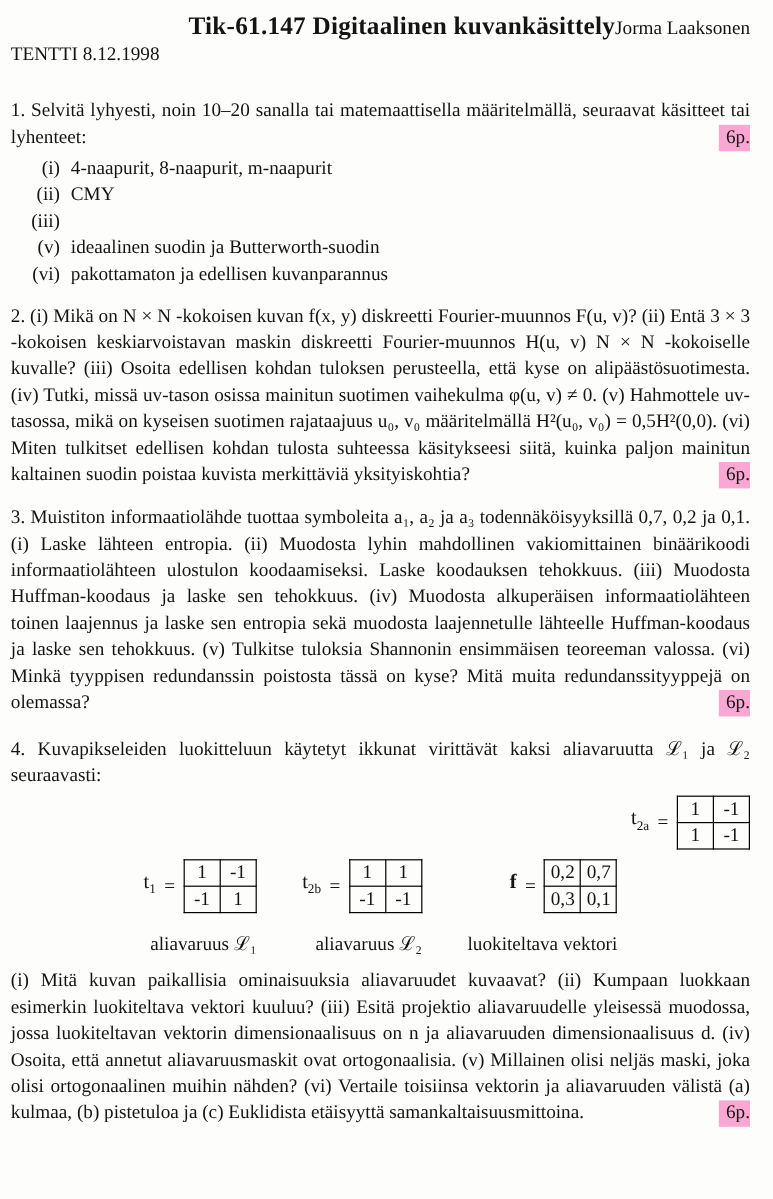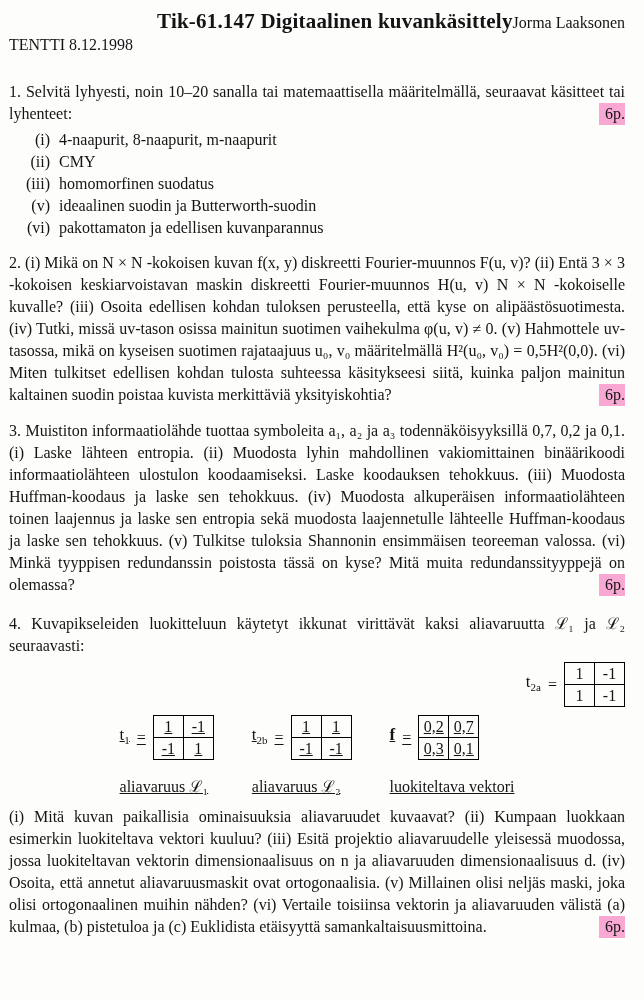--- a/index.html
+++ b/index.html
@@ -57,22 +57,21 @@
   .eq-row {
     margin-top: 8px;
     display: flex;
     justify-content: center;
     align-items: flex-start;
     gap: 38px;
   }
   .eq-col {
     display: flex;
     flex-direction: column;
-    align-items: flex-start;
-    text-decoration: underline;
+    align-items: flex-end;
   }
   .eq-group {
     display: flex;
     align-items: center;
     gap: 7px;
   }
   .eq-name { font-size: 17px; }
   .eq-name sub { font-size: 11px; }
   .eq-col:nth-child(3) .eq-name { font-weight: 700; }
   .mat { border-collapse: collapse; }
@@ -106,21 +105,20 @@
   <div class="term-item">
     <span class="term-label">(i)</span>
     <span class="term-text">4-naapurit, 8-naapurit, m-naapurit</span>
   </div>
   <div class="term-item">
     <span class="term-label">(ii)</span>
     <span class="term-text">CMY</span>
   </div>
   <div class="term-item">
     <span class="term-label">(iii)</span>
-    <span class="term-text">homomorfinen suodatus</span>
   </div>
   <div class="term-item">
     <span class="term-label">(v)</span>
     <span class="term-text">ideaalinen suodin ja Butterworth-suodin</span>
   </div>
   <div class="term-item">
     <span class="term-label">(vi)</span>
     <span class="term-text">pakottamaton ja edellisen kuvanparannus</span>
   </div>
 </div>

